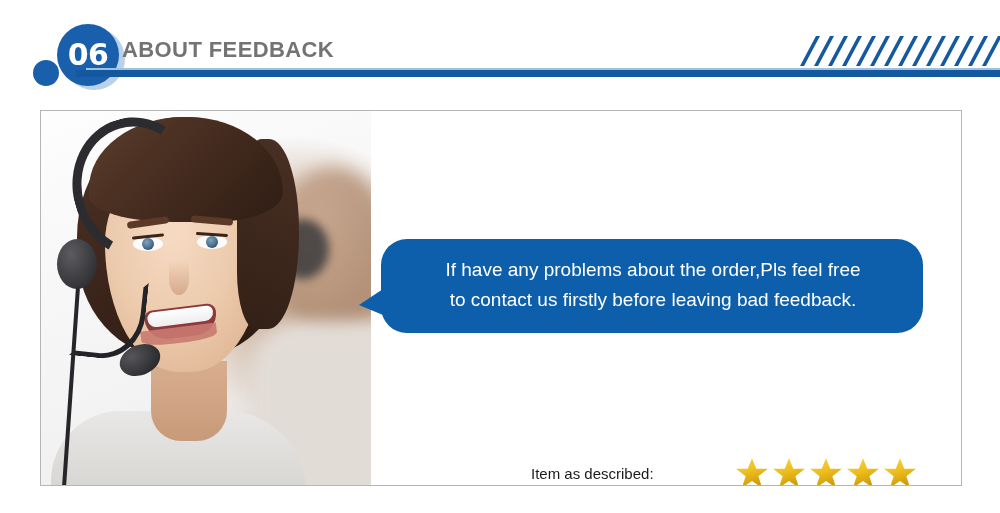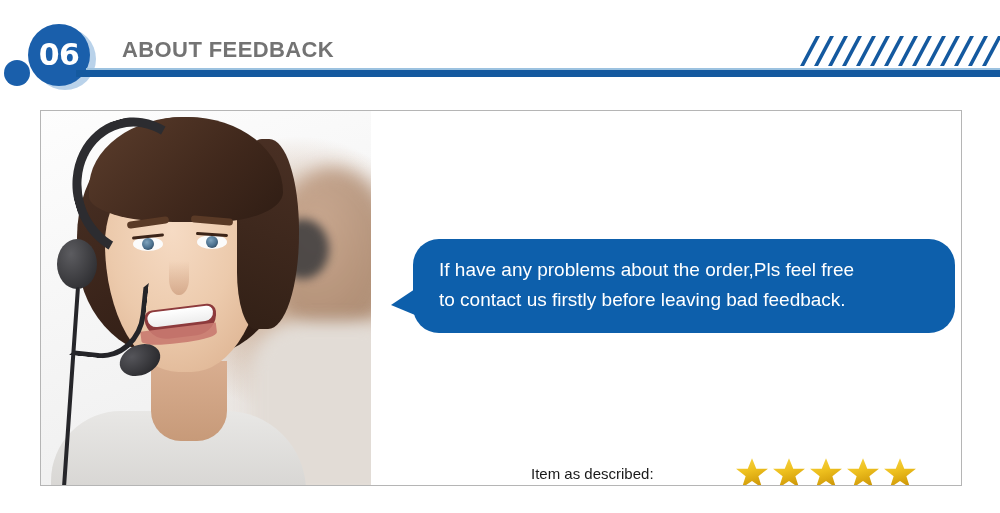--- a/index.html
+++ b/index.html
@@ -18,21 +18,21 @@
 
   
   .header {
     position: absolute;
     left: 0; top: 0;
     width: 1000px;
     height: 96px;
   }
   .badge-wrap {
     position: absolute;
-    left: 2px; top: 16px;
+    left: 31px; top: 16px;
     width: 110px; height: 72px;
   }
   .badge-dot {
     position: absolute;
     left: 2px; top: 44px;
     width: 26px; height: 26px;
     border-radius: 50%;
     background: #1a5fab;
   }
   .badge-shadow {
@@ -302,22 +302,23 @@
     padding: 16px 24px 18px 26px;
   }
   .bubble p {
     margin: 0;
     font-size: 19px;
     line-height: 30px;
     white-space: pre-line;
     color: #ffffff;
   }
   .bubble-1 {
-    left: 372px; top: 128px;
+    left: 340px; top: 128px;
     width: 542px;
+    text-align: center;
   }
   .bubble-1 .tail {
     position: absolute;
     left: -22px; bottom: 18px;
     width: 0; height: 0;
     border-top: 16px solid transparent;
     border-bottom: 10px solid transparent;
     border-right: 24px solid #0d5fab;
   }
   .bubble-2 {

